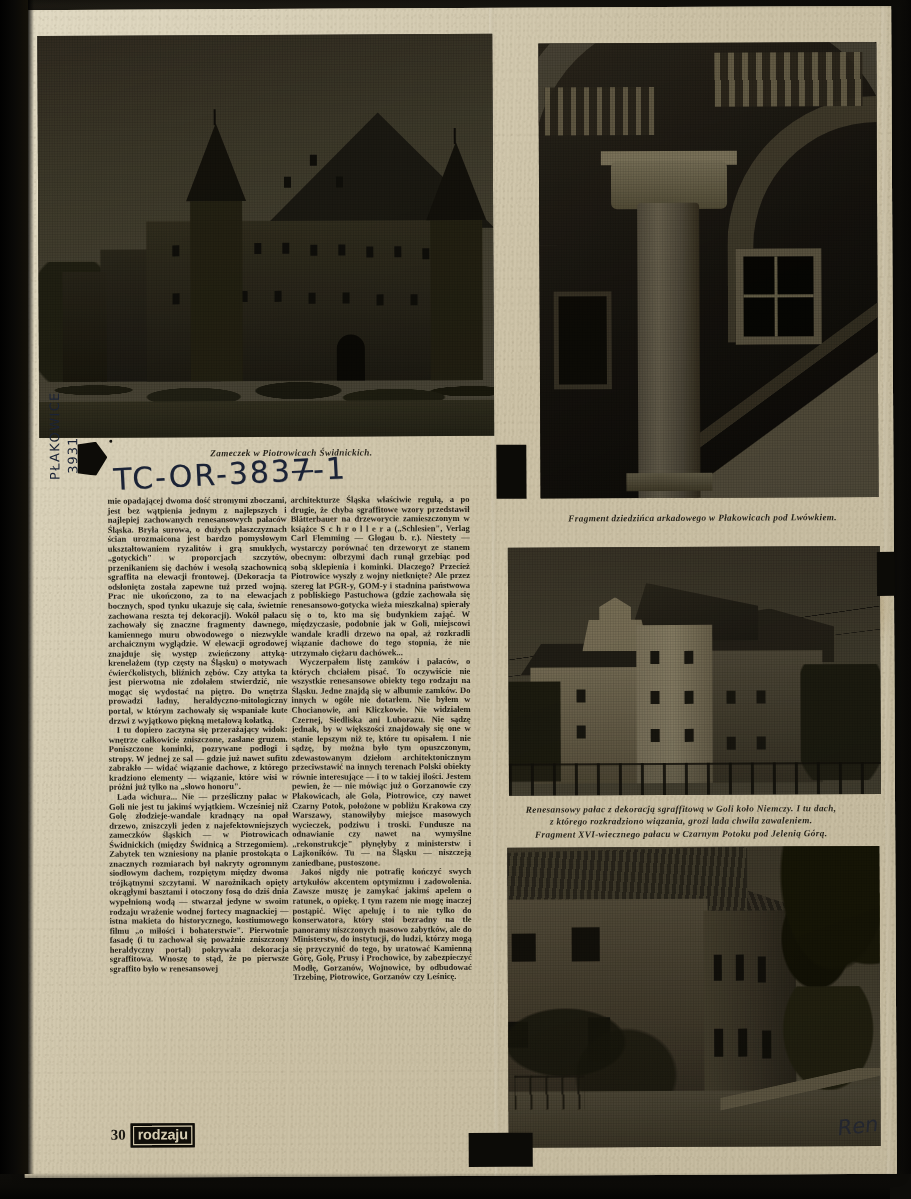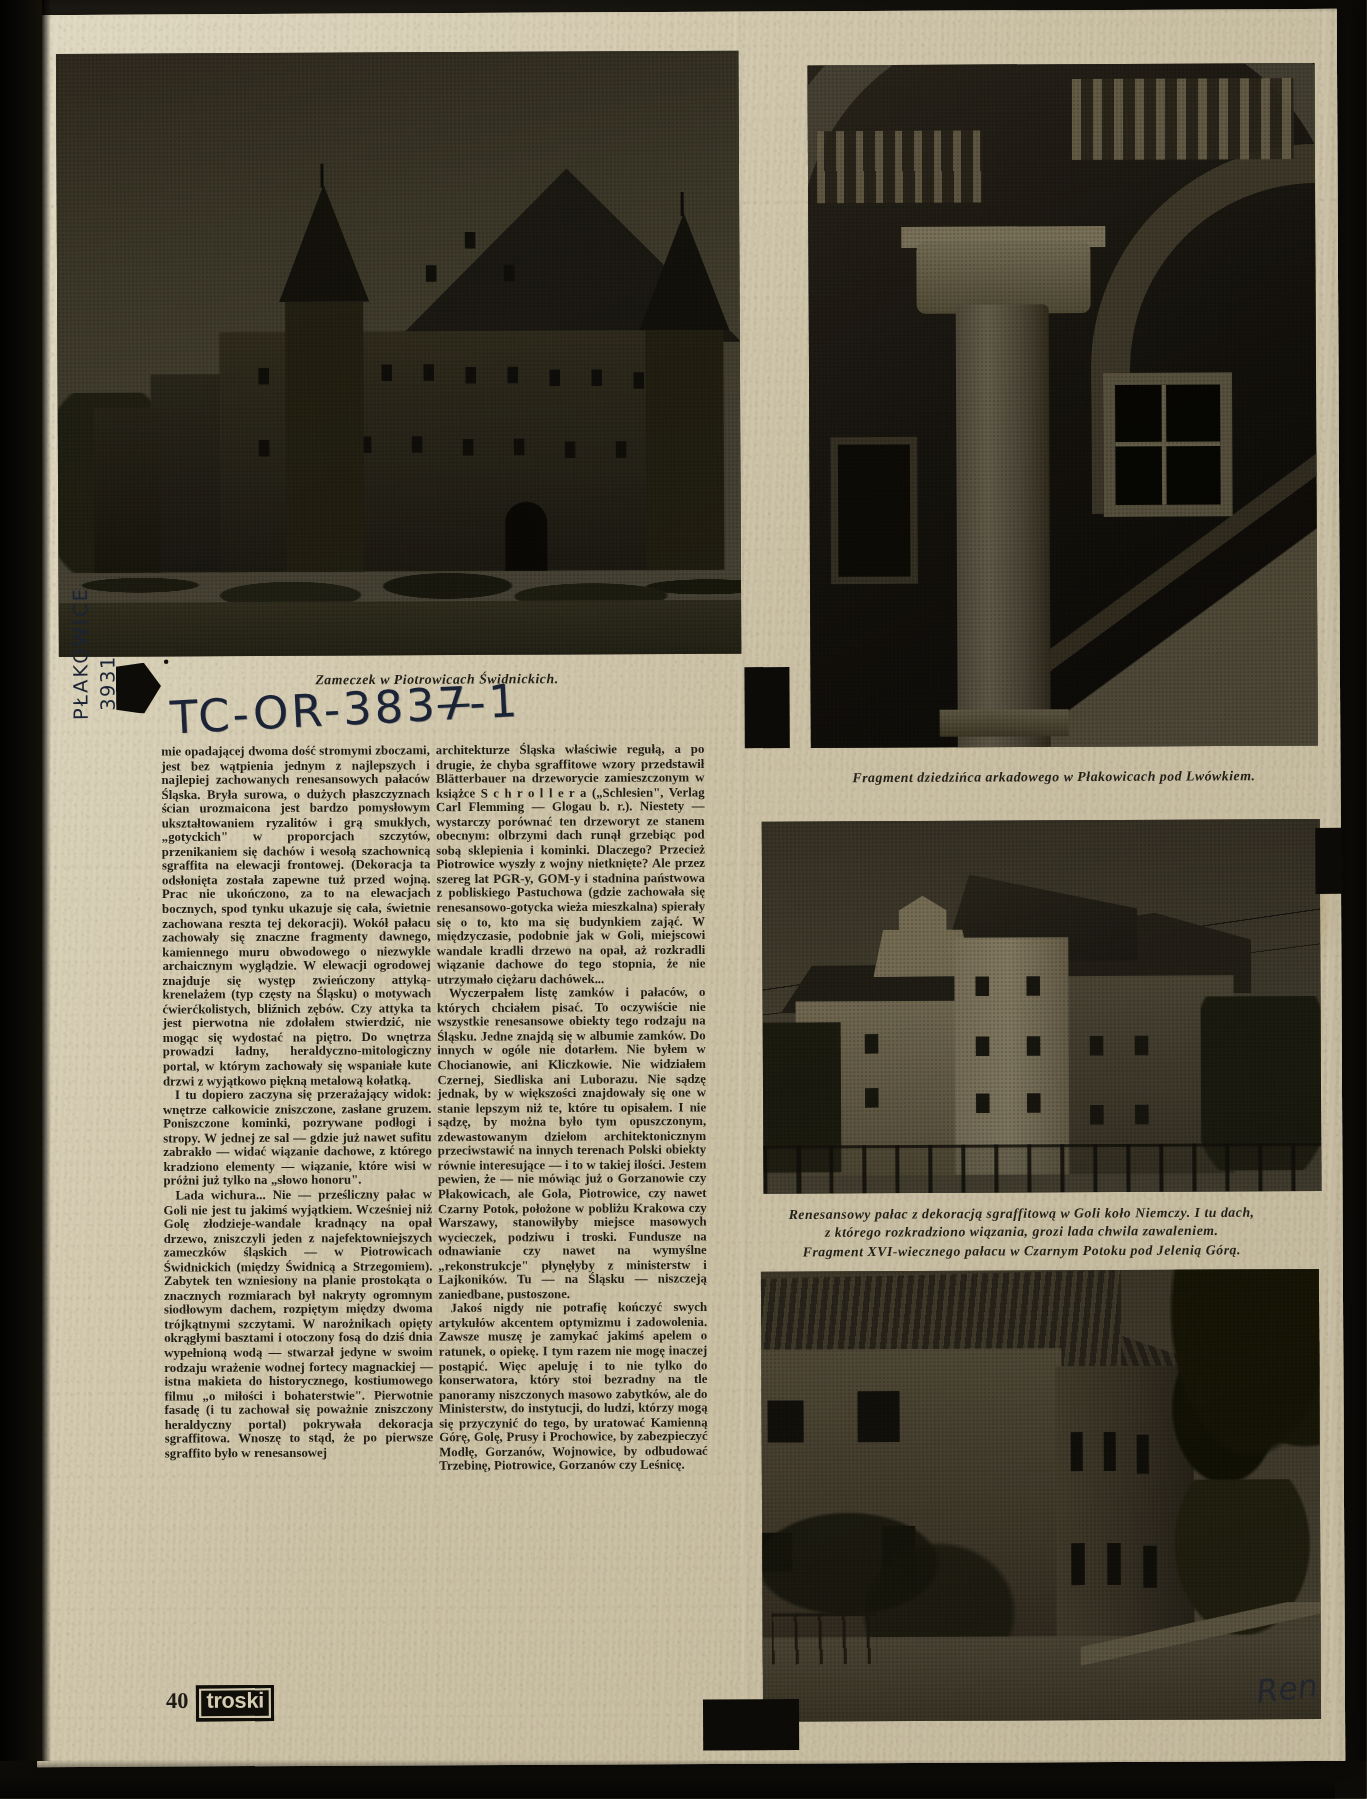--- a/index.html
+++ b/index.html
@@ -651,22 +651,22 @@
       <p>Lada wichura... Nie — prześliczny pałac w Goli nie jest tu jakimś wyjątkiem. Wcześniej niż Golę złodzieje-wandale kradnący na opał drzewo, zniszczyli jeden z najefektowniejszych zameczków śląskich — w Piotrowicach Świdnickich (między Świdnicą a Strzegomiem). Zabytek ten wzniesiony na planie prostokąta o znacznych rozmiarach był nakryty ogromnym siodłowym dachem, rozpiętym między dwoma trójkątnymi szczytami. W narożnikach opięty okrągłymi basztami i otoczony fosą do dziś dnia wypełnioną wodą — stwarzał jedyne w swoim rodzaju wrażenie wodnej fortecy magnackiej — istna makieta do historycznego, kostiumowego filmu „o miłości i bohaterstwie". Pierwotnie fasadę (i tu zachował się poważnie zniszczony heraldyczny portal) pokrywała dekoracja sgraffitowa. Wnoszę to stąd, że po pierwsze sgraffito było w renesansowej</p>
     </div>
 
     <div class="col" id="col-right">
       <p class="noind">architekturze Śląska właściwie regułą, a po drugie, że chyba sgraffitowe wzory przedstawił Blätterbauer na drzeworycie zamieszczonym w książce S c h r o l l e r a („Schlesien", Verlag Carl Flemming — Glogau b. r.). Niestety — wystarczy porównać ten drzeworyt ze stanem obecnym: olbrzymi dach runął grzebiąc pod sobą sklepienia i kominki. Dlaczego? Przecież Piotrowice wyszły z wojny nietknięte? Ale przez szereg lat PGR-y, GOM-y i stadnina państwowa z pobliskiego Pastuchowa (gdzie zachowała się renesansowo-gotycka wieża mieszkalna) spierały się o to, kto ma się budynkiem zająć. W międzyczasie, podobnie jak w Goli, miejscowi wandale kradli drzewo na opał, aż rozkradli wiązanie dachowe do tego stopnia, że nie utrzymało ciężaru dachówek...</p>
       <p>Wyczerpałem listę zamków i pałaców, o których chciałem pisać. To oczywiście nie wszystkie renesansowe obiekty tego rodzaju na Śląsku. Jedne znajdą się w albumie zamków. Do innych w ogóle nie dotarłem. Nie byłem w Chocianowie, ani Kliczkowie. Nie widziałem Czernej, Siedliska ani Luborazu. Nie sądzę jednak, by w większości znajdowały się one w stanie lepszym niż te, które tu opisałem. I nie sądzę, by można było tym opuszczonym, zdewastowanym dziełom architektonicznym przeciwstawić na innych terenach Polski obiekty równie interesujące — i to w takiej ilości. Jestem pewien, że — nie mówiąc już o Gorzanowie czy Płakowicach, ale Gola, Piotrowice, czy nawet Czarny Potok, położone w pobliżu Krakowa czy Warszawy, stanowiłyby miejsce masowych wycieczek, podziwu i troski. Fundusze na odnawianie czy nawet na wymyślne „rekonstrukcje" płynęłyby z ministerstw i Lajkoników. Tu — na Śląsku — niszczeją zaniedbane, pustoszone.</p>
       <p>Jakoś nigdy nie potrafię kończyć swych artykułów akcentem optymizmu i zadowolenia. Zawsze muszę je zamykać jakimś apelem o ratunek, o opiekę. I tym razem nie mogę inaczej postąpić. Więc apeluję i to nie tylko do konserwatora, który stoi bezradny na tle panoramy niszczonych masowo zabytków, ale do Ministerstw, do instytucji, do ludzi, którzy mogą się przyczynić do tego, by uratować Kamienną Górę, Golę, Prusy i Prochowice, by zabezpieczyć Modłę, Gorzanów, Wojnowice, by odbudować Trzebinę, Piotrowice, Gorzanów czy Leśnicę.</p>
     </div>
 
     <div id="footer">
-      <span id="pagenum">40</span>
-      <span id="logo">troski</span>
+      <span id="pagenum">30</span>
+      <span id="logo">rodzaju</span>
     </div>
 
     <div id="marker"></div>
     <div id="marker-dot"></div>
 
     <div class="ink" id="ink-code">
       <span>TC-OR-383</span><span class="strike">7</span><span>-1</span>
     </div>
 
     <div class="ink" id="ink-vert">

